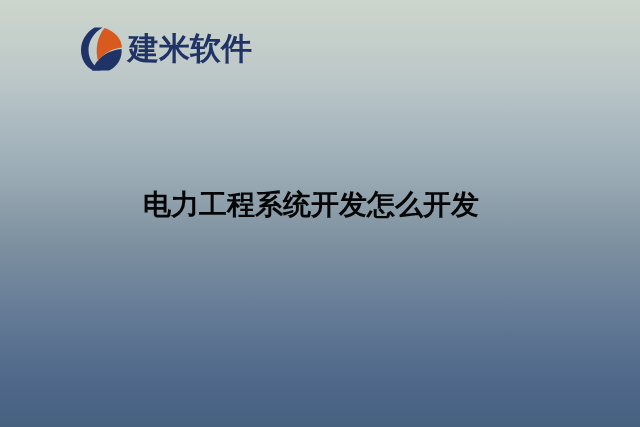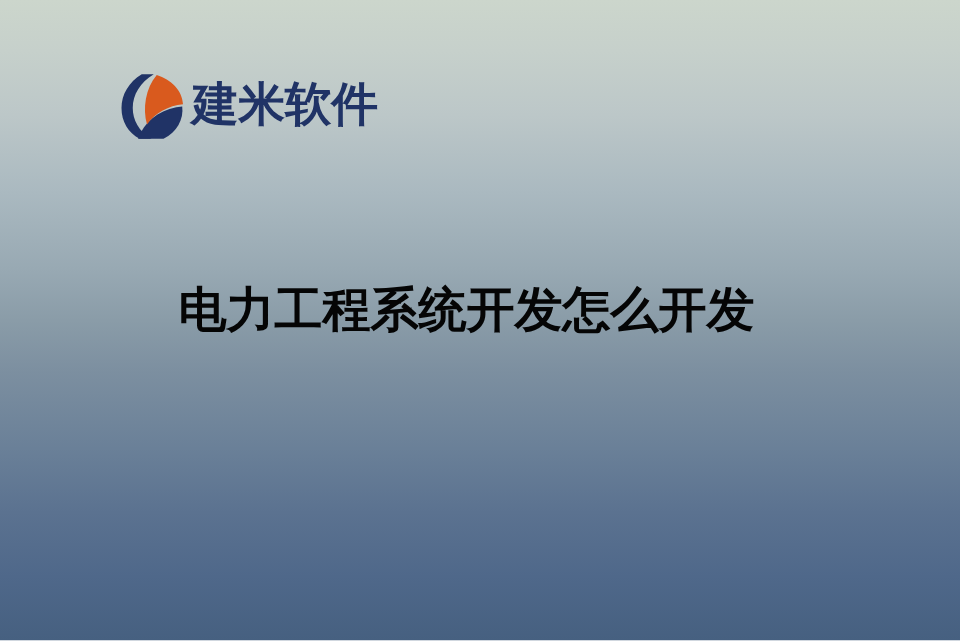--- a/index.html
+++ b/index.html
@@ -33,21 +33,20 @@
   }
 
   
   .logo {
     position: absolute;
     left: 80px;
     top: 26px;
     display: flex;
     align-items: center;
     gap: 4px;
-    margin-top: 22px;
   }
 
   .logo-mark {
     width: 44px;
     height: 46px;
     display: block;
     flex: 0 0 auto;
   }
 
   .logo-wordmark {
@@ -67,21 +66,21 @@
     left: 0;
     right: 0;
     top: 188px;
     text-align: center;
     padding-right: 18px;
   }
 
   .headline-text {
     display: inline-block;
     font-family: Liberation Serif, serif;
-    font-size: 32px;
+    font-size: 28px;
     font-weight: 700;
     color: #050505;
     letter-spacing: 0px;
     line-height: 1.18;
     white-space: nowrap;
     text-align: center;
   }
 </style>
 </head>
 <body>

